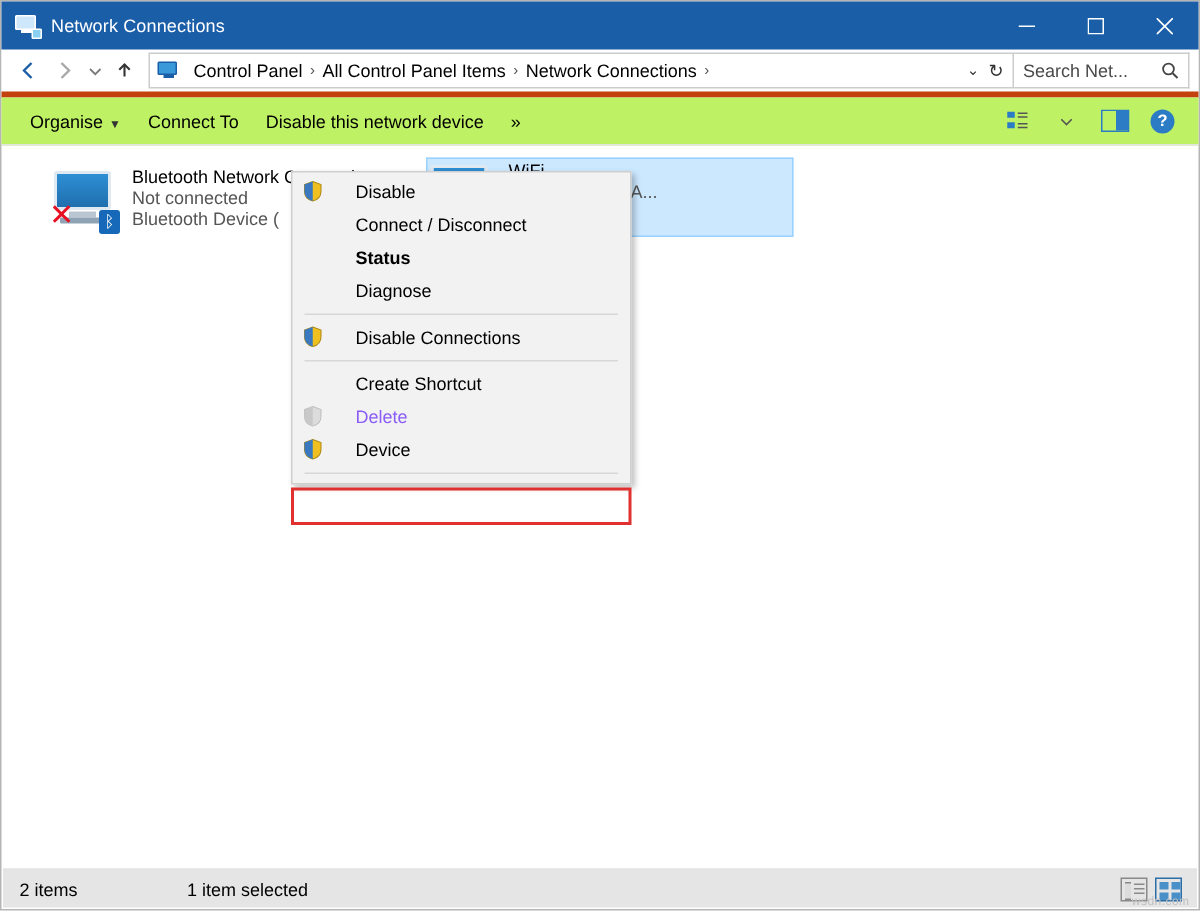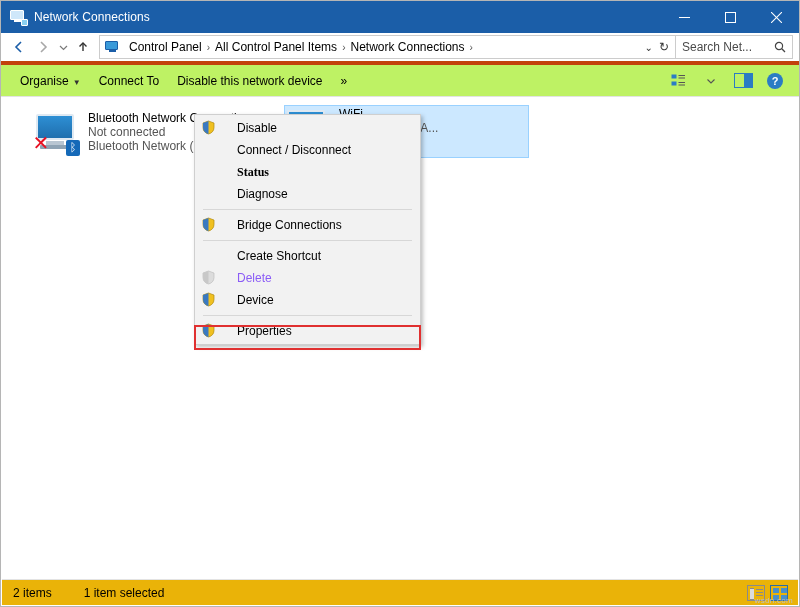--- a/index.html
+++ b/index.html
@@ -240,41 +240,42 @@
     display: flex;
     align-items: center;
     padding-left: 6px;
     font-size: 12px;
     color: #000;
     position: relative;
     gap: 12px;
   }
   .mi .shield { width: 18px; height: 16px; flex:0 0 auto; margin-right:6px; }
   .mi .mi-spacer { width: 18px; margin-right:6px; flex:0 0 auto; }
-  .mi.bold { font-weight: bold; font-family: Liberation Serif, serif; }
+  .mi.bold { font-weight: bold; }
   .mi.disabled { color: #8b5cf6; }
   .mi-sep { height:1px; background:#d7d7d7; margin:4px 8px 4px 8px; }
   .highlight-box {
     position: absolute;
     left: 193px; top: 324px;
     width: 227px; height: 24px;
     border: 2px solid #e03030;
     z-index: 30;
   }
   
   .statusbar {
     position: absolute;
     left: 1px; right: 1px; bottom: 1px;
     height: 26px;
     border-top: 1px solid #e3e3e3;
     display: flex;
     align-items: center;
     font-size: 12px;
     color: #000;
-    background:#eab308;
+    background:#e5e5e5;
+    gap:41px;
   }
   .statusbar .sb1 { padding-left: 11px; }
   .statusbar .sb2 { padding-left: 32px; }
   .view-icons {
     margin-left: auto;
     display: flex;
     align-items: center;
     gap: 5px;
     padding-right: 10px;
   }
@@ -426,21 +427,21 @@
           <div class="screen"></div>
           <div class="base"></div>
           <div class="stand"></div>
         </div>
         <div class="red-x">✕</div>
         <div class="bt-badge">ᛒ</div>
       </div>
       <div class="labels">
         <div class="name">Bluetooth Network Connection</div>
         <div class="sub">Not connected</div>
-        <div class="sub">Bluetooth Network (</div>
+        <div class="sub">Bluetooth Device (</div>
       </div>
     </div>
 
     <div class="item selected" style="left:282px; top:5px; width:245px; height:53px;">
       <div class="thumb">
         <div class="pcicon">
           <div class="screen"></div>
           <div class="base"></div>
           <div class="stand"></div>
         </div>
@@ -488,21 +489,21 @@
 
       <div class="mi-sep"></div>
 
       <div class="mi">
         <span class="shield">
           <svg width="15" height="15" viewBox="0 0 15 15">
               <path d="M7.5 1 L13 3 L13 7.5 C13 11 10.5 13.3 7.5 14 C4.5 13.3 2 11 2 7.5 L2 3 Z" fill="#f0c020" stroke="#b08a10" stroke-width=".7"></path>
               <path d="M7.5 1 L2 3 L2 7.5 C2 11 4.5 13.3 7.5 14 Z" fill="#3a79c0"></path>
             </svg>
         </span>
-        <span>Bridge Connections</span>
+        <span>Disable Connections</span>
       </div>
 
       <div class="mi-sep"></div>
 
       <div class="mi">
         <span class="mi-spacer"></span>
         <span>Create Shortcut</span>
       </div>
 
       <div class="mi disabled">
@@ -520,29 +521,20 @@
           <svg width="15" height="15" viewBox="0 0 15 15">
               <path d="M7.5 1 L13 3 L13 7.5 C13 11 10.5 13.3 7.5 14 C4.5 13.3 2 11 2 7.5 L2 3 Z" fill="#f0c020" stroke="#b08a10" stroke-width=".7"></path>
               <path d="M7.5 1 L2 3 L2 7.5 C2 11 4.5 13.3 7.5 14 Z" fill="#3a79c0"></path>
             </svg>
         </span>
         <span>Device</span>
       </div>
 
       <div class="mi-sep"></div>
 
-      <div class="mi">
-        <span class="shield">
-          <svg width="15" height="15" viewBox="0 0 15 15">
-              <path d="M7.5 1 L13 3 L13 7.5 C13 11 10.5 13.3 7.5 14 C4.5 13.3 2 11 2 7.5 L2 3 Z" fill="#f0c020" stroke="#b08a10" stroke-width=".7"></path>
-              <path d="M7.5 1 L2 3 L2 7.5 C2 11 4.5 13.3 7.5 14 Z" fill="#3a79c0"></path>
-            </svg>
-        </span>
-        <span>Properties</span>
-      </div>
     </div>
 
     <div class="highlight-box" style="left:192px; top:225px; width:227px; height:25px;"></div>
   </div>
 
   <div class="statusbar">
     <div class="sb1">2 items</div>
     <div class="sb2">1 item selected</div>
     <div class="view-icons">
       <div class="vi detail"></div>

